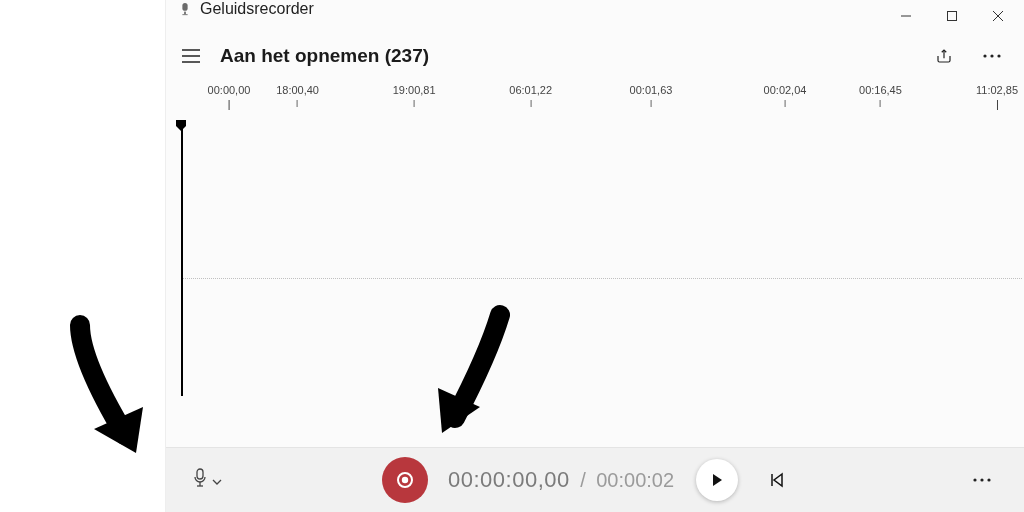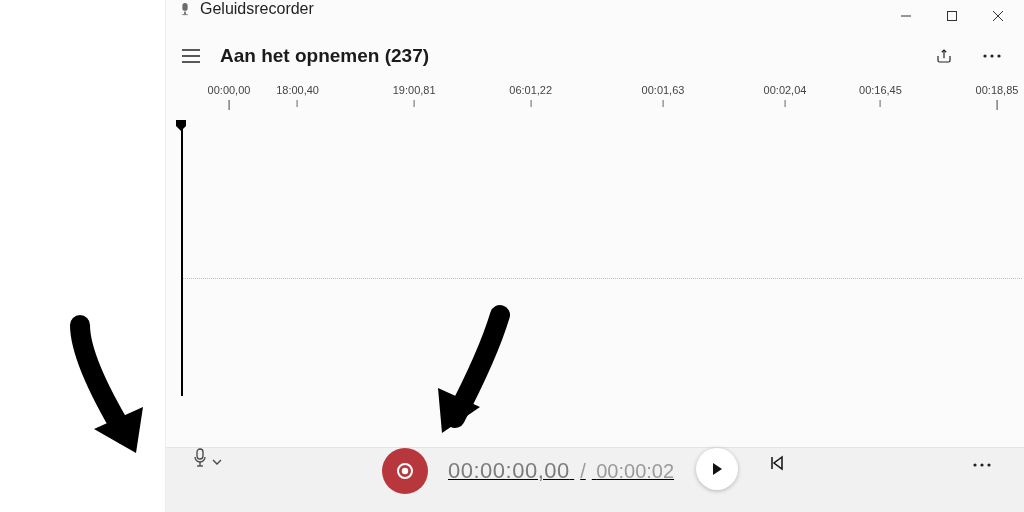--- a/index.html
+++ b/index.html
@@ -26,21 +26,21 @@
   .tick .m{display:block;width:1px;height:7px;background:#666;margin:4px auto 0;}
   .tick.end .m{height:10px;background:#444;}
 
   
   .wave{position:relative;height:280px;}
   .midline{position:absolute;left:15px;right:3px;top:160px;border-top:1px dotted #c0c0c0;}
   .playhead-mark{position:absolute;top:0;left:15px;transform:translateX(-50%);}
   .playhead-line{position:absolute;top:10px;left:15px;width:2px;height:268px;background:#000;}
 
   
-  .bottom{position:absolute;left:0;right:0;bottom:0;height:64px;background:#f1f1f1;border-top:1px solid #e4e4e4;display:flex;align-items:flex-start;padding:0 26px;text-decoration:underline;}
+  .bottom{position:absolute;left:0;right:0;bottom:0;height:64px;background:#f1f1f1;border-top:1px solid #e4e4e4;display:flex;align-items:center;padding:0 26px;}
   .micwrap{display:flex;align-items:center;gap:4px;color:#444;}
   .recwrap{margin-left:160px;display:flex;align-items:center;gap:20px;}
   .recbtn{width:46px;height:46px;border-radius:50%;background:#b8373d;display:flex;align-items:center;justify-content:center;}
   .time-cur{font-size:22px;color:#7b7b7b;letter-spacing:0.5px;}
   .time-sep{font-size:20px;color:#9b9b9b;margin:0 6px;}
   .time-tot{font-size:20px;color:#9b9b9b;}
   .playbtn{margin-left:22px;width:42px;height:42px;border-radius:50%;background:#fff;box-shadow:0 1px 4px rgba(0,0,0,0.25);display:flex;align-items:center;justify-content:center;}
   .skipbtn{margin-left:24px;width:30px;height:30px;display:flex;align-items:center;justify-content:center;color:#333;}
   .bspacer{flex:1;}
 
@@ -109,24 +109,24 @@
             <circle cx="16" cy="2" r="1.6" fill="#222"></circle>
           </svg>
       </div>
     </div>
 
     <div class="ruler" id="ruler">
         <div class="tick end" style="left: 15px; margin-left: 48px;"><span>00:00,00</span><span class="m"></span></div>
         <div class="tick" style="left: 131.571px;"><span>18:00,40</span><span class="m"></span></div>
         <div class="tick" style="left: 248.143px;"><span>19:00,81</span><span class="m"></span></div>
         <div class="tick" style="left: 364.714px;"><span>06:01,22</span><span class="m"></span></div>
-        <div class="tick" style="left: 497px;"><span>00:01,63</span><span class="m"></span></div>
+        <div class="tick" style="left: 485px;"><span>00:01,63</span><span class="m"></span></div>
         <div class="tick" style="left: 619px;"><span>00:02,04</span><span class="m"></span></div>
         <div class="tick" style="left: 714.429px;"><span>00:16,45</span><span class="m"></span></div>
-        <div class="tick end" style="left: 831px;"><span>00:18,85</span><span class="m"></span></div>
+        <div class="tick end" style="left: 831px;"><span>11:02,85</span><span class="m"></span></div>
       </div>
 
     <div class="wave">
       <div class="midline"></div>
       <div class="playhead-mark">
         <svg width="14" height="12" viewBox="0 0 14 12">
             <path d="M2 0 h10 v6 l-5 5 -5 -5 z" fill="#000"></path>
           </svg>
       </div>
       <div class="playhead-line"></div>

